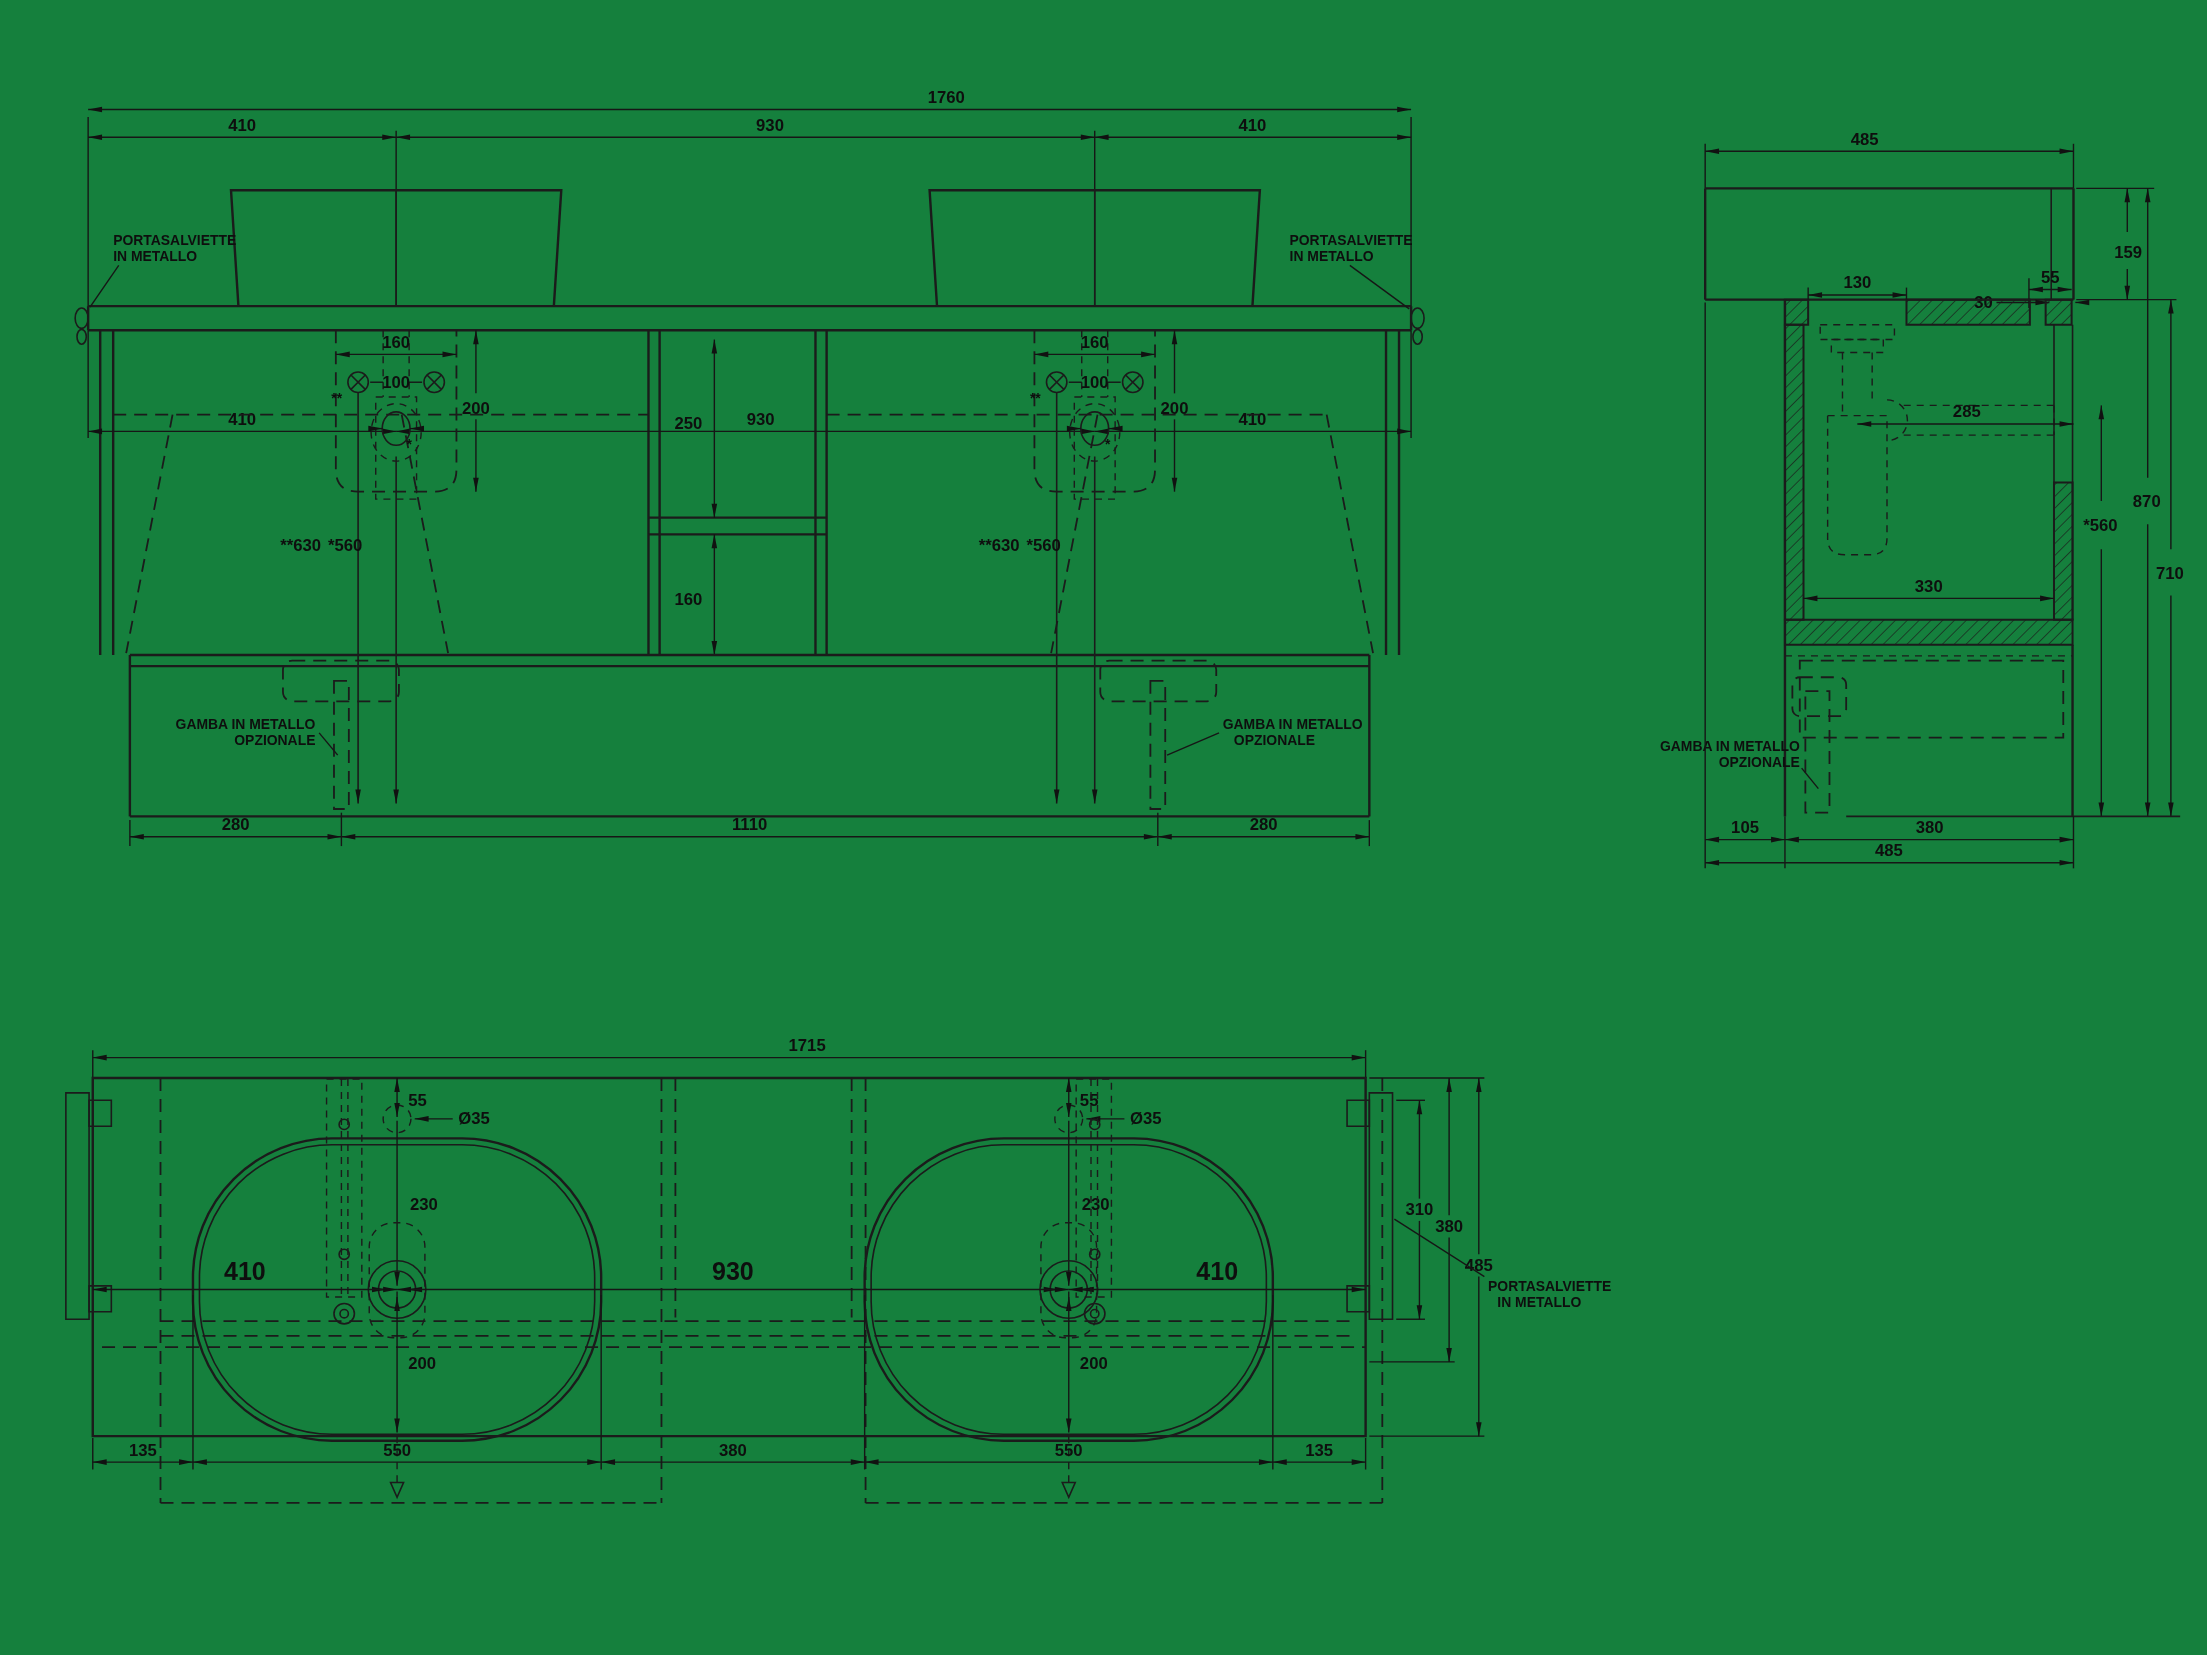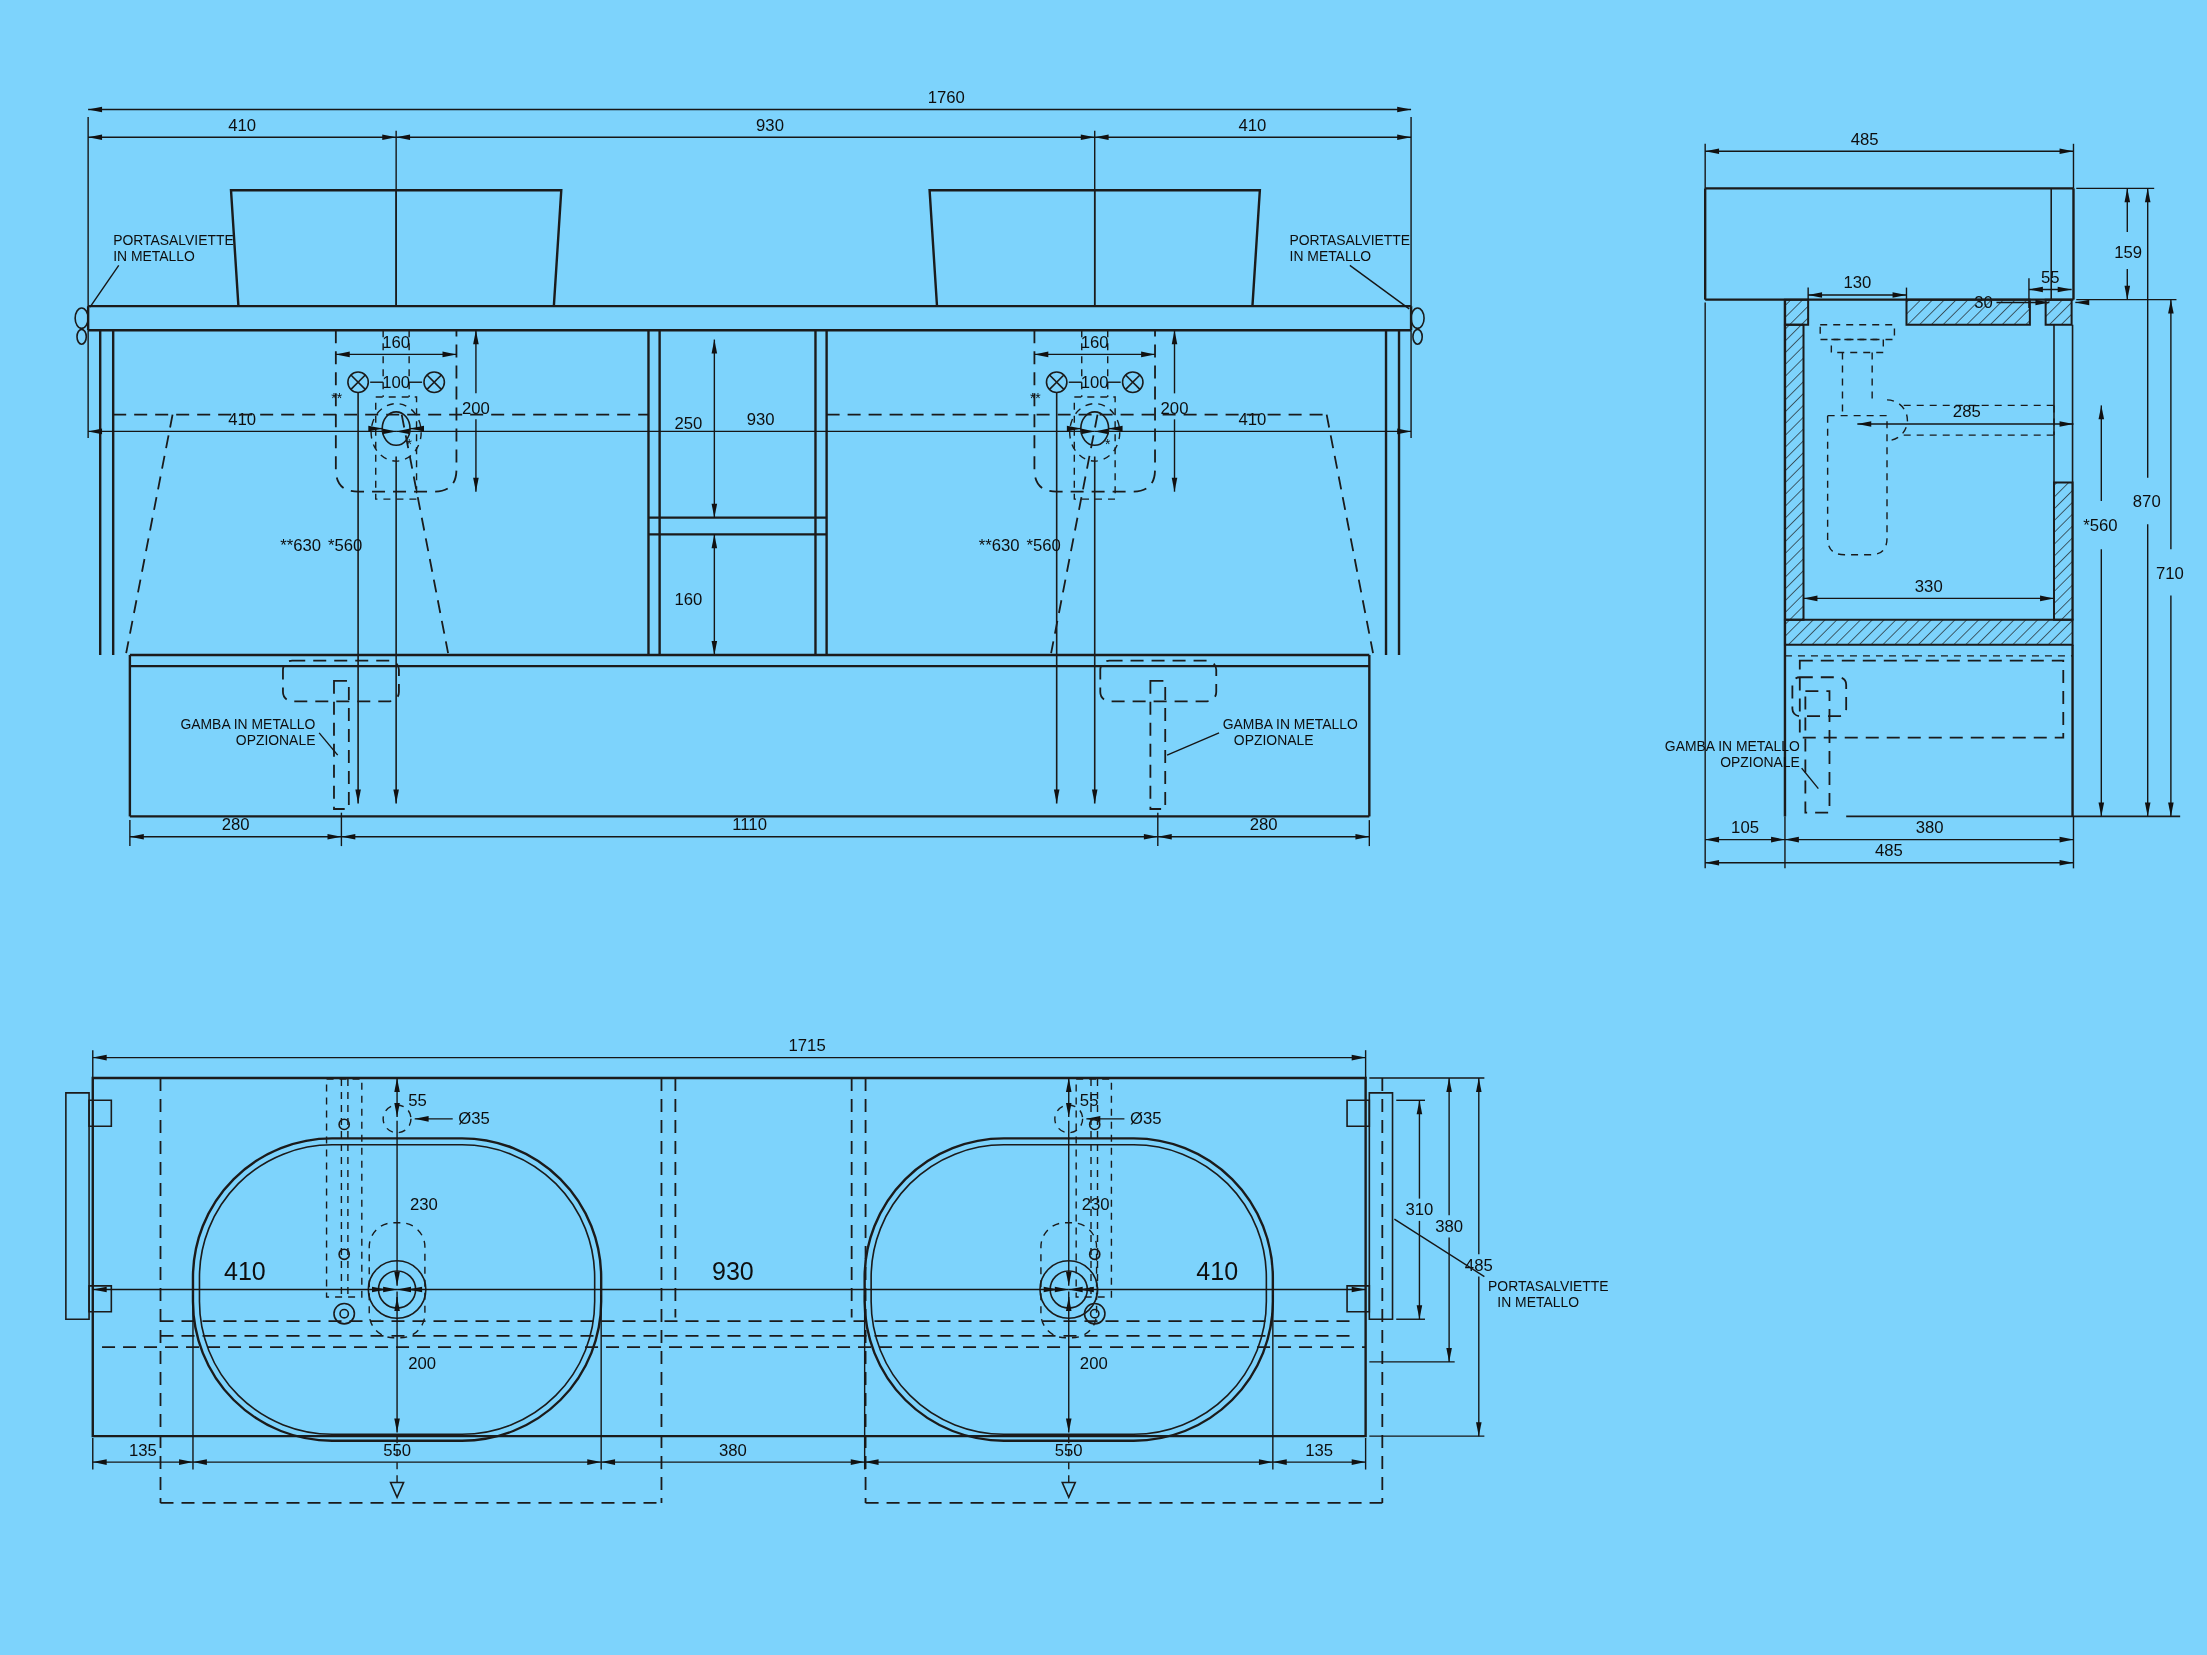--- a/index.html
+++ b/index.html
@@ -1,16 +1,16 @@
 <!DOCTYPE html>
 <html style="font-size:15px"><head>
 <meta charset="utf-8">
 <style>
   html,body{margin:0;padding:0;background:#ffffff;}
-  .stage{width:2208px;height:1656px;background:#7dd3fc;position:relative;overflow:hidden;}
+  .stage{width:2208px;height:1656px;background:#15803d;position:relative;overflow:hidden;font-weight:bold;}
   svg{display:block;}
   svg *{vector-effect:non-scaling-stroke;}
   .o  {fill:none;stroke:#1b1b1b;stroke-width:2.4;}   
   .o2 {fill:none;stroke:#1b1b1b;stroke-width:1.6;}   
   .dm {fill:none;stroke:#161616;stroke-width:1.4;}   
   .dash {fill:none;stroke:#1b1b1b;stroke-width:1.8;stroke-dasharray:13 8;}
   .fdash{fill:none;stroke:#1b1b1b;stroke-width:1.4;stroke-dasharray:7 6;}
   .hatchfill{fill:url(#hx);stroke:#1b1b1b;stroke-width:2;}
   text{fill:#0e0e0e;font-family:"Liberation Sans","DejaVu Sans",sans-serif;font-size:18px;text-anchor:middle;}
   text.sm{font-size:15px;}

